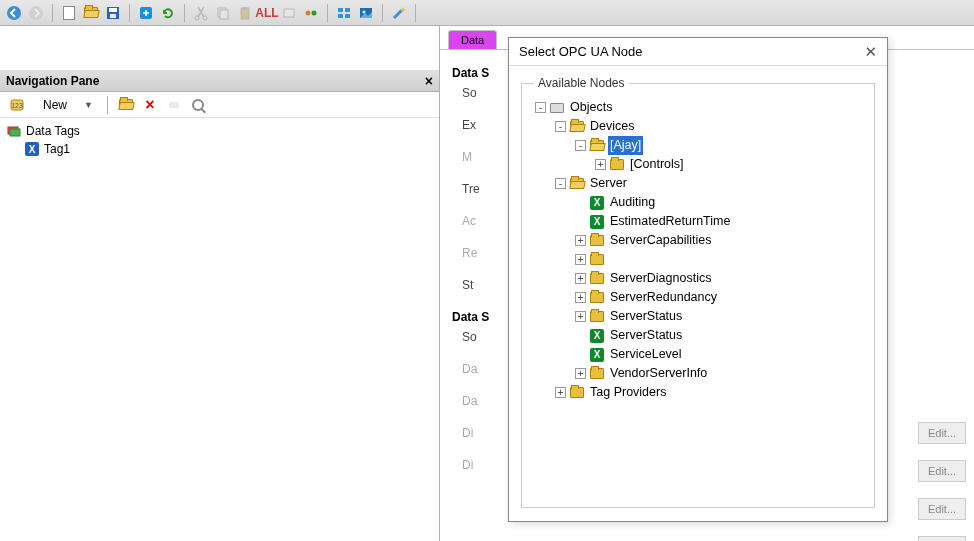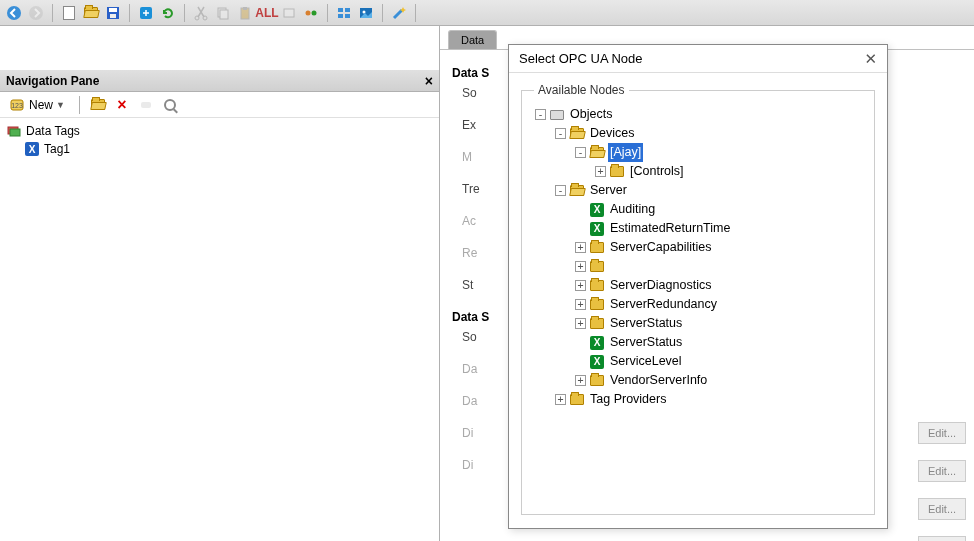--- a/index.html
+++ b/index.html
@@ -15,43 +15,43 @@
   .main { display: flex; height: calc(541px - 26px); }
   .left-pane { width: 440px; border-right: 1px solid #b0b0b0; display: flex; flex-direction: column; }
   .right-pane { flex: 1; display: flex; flex-direction: column; position: relative; }
   
   
   .pane-header { height: 22px; background: linear-gradient(#e0e0e0, #d0d0d0); border-bottom: 1px solid #b0b0b0; display: flex; align-items: center; padding: 0 6px; font-weight: bold; margin-top: 44px; }
   .pane-header .close { margin-left: auto; font-size: 14px; font-weight: bold; cursor: default; }
   
   
   .sec-toolbar { height: 26px; display: flex; align-items: center; padding: 0 4px; gap: 4px; border-bottom: 1px solid #e0e0e0; }
-  .new-btn { display: flex; align-items: center; gap: 3px; padding: 2px 5px; border: 1px solid transparent; border-radius: 3px; justify-content: space-between; }
+  .new-btn { display: flex; align-items: center; gap: 17px; padding: 2px 5px; border: 1px solid transparent; border-radius: 3px; justify-content: space-between; }
   .new-btn .dd { font-size: 9px; color: #555; }
   
   
   .tree { padding: 4px 6px; }
   .tree-item { display: flex; align-items: center; gap: 4px; padding: 1px 0; }
   .tree-item.indent1 { padding-left: 18px; }
   .tree-icon { width: 16px; height: 16px; display: inline-flex; align-items: center; justify-content: center; }
   
   
   .r-header { height: 22px; background: linear-gradient(#e0e0e0, #d0d0d0); border-bottom: 1px solid #b0b0b0; display: flex; align-items: center; padding: 0 6px; font-weight: bold; }
   .r-tab-row { height: 24px; border-bottom: 1px solid #c0c0c0; display: flex; align-items: flex-end; padding: 0 8px; }
-  .r-tab { padding: 3px 12px; border: 1px solid #c0c0c0; border-bottom: none; background: #a3a3a3; border-radius: 3px 3px 0 0; font-size: 11px; }
+  .r-tab { padding: 3px 12px; border: 1px solid #c0c0c0; border-bottom: none; background: #d946ef; border-radius: 3px 3px 0 0; font-size: 11px; }
   .r-body { padding: 8px 12px; color: #555; }
   .r-section-title { font-weight: bold; color: #000; margin-top: 8px; margin-bottom: 4px; }
   .r-field { margin: 6px 0 18px 10px; color: #444; }
   .r-field.dim { color: #aaa; }
   
   .edit-col { position: absolute; right: 8px; top: 396px; display: flex; flex-direction: column; gap: 16px; }
   .edit-btn { width: 48px; height: 22px; background: #eee; border: 1px solid #ccc; color: #888; font-size: 11px; display: flex; align-items: center; justify-content: center; }
   
   
-  .dialog { position: absolute; left: 508px; top: 44px; width: 380px; height: 485px; background: #fff; border: 1px solid #888; box-shadow: 2px 2px 8px rgba(0,0,0,0.15); }
+  .dialog { position: absolute; left: 508px; top: 37px; width: 380px; height: 485px; background: #fff; border: 1px solid #888; box-shadow: 2px 2px 8px rgba(0,0,0,0.15); }
   .dlg-title { height: 28px; display: flex; align-items: center; padding: 0 10px; font-size: 13px; border-bottom: 1px solid #ddd; }
   .dlg-close { margin-left: auto; font-size: 15px; color: #555; cursor: default; font-family: sans-serif; }
   .dlg-body { padding: 10px 12px; }
   .fieldset { border: 1px solid #ccc; padding: 8px 10px 10px 10px; height: 432px; }
   .fieldset-legend { padding: 0 4px; color: #333; font-size: 12px; background: #fff; margin-left: 2px; }
   
   
   .node-tree { font-size: 12.5px; color: #000; line-height: 1.5; }
   .nt-row { display: flex; align-items: center; gap: 3px; height: 19px; }
   .nt-indent { display: inline-block; }

